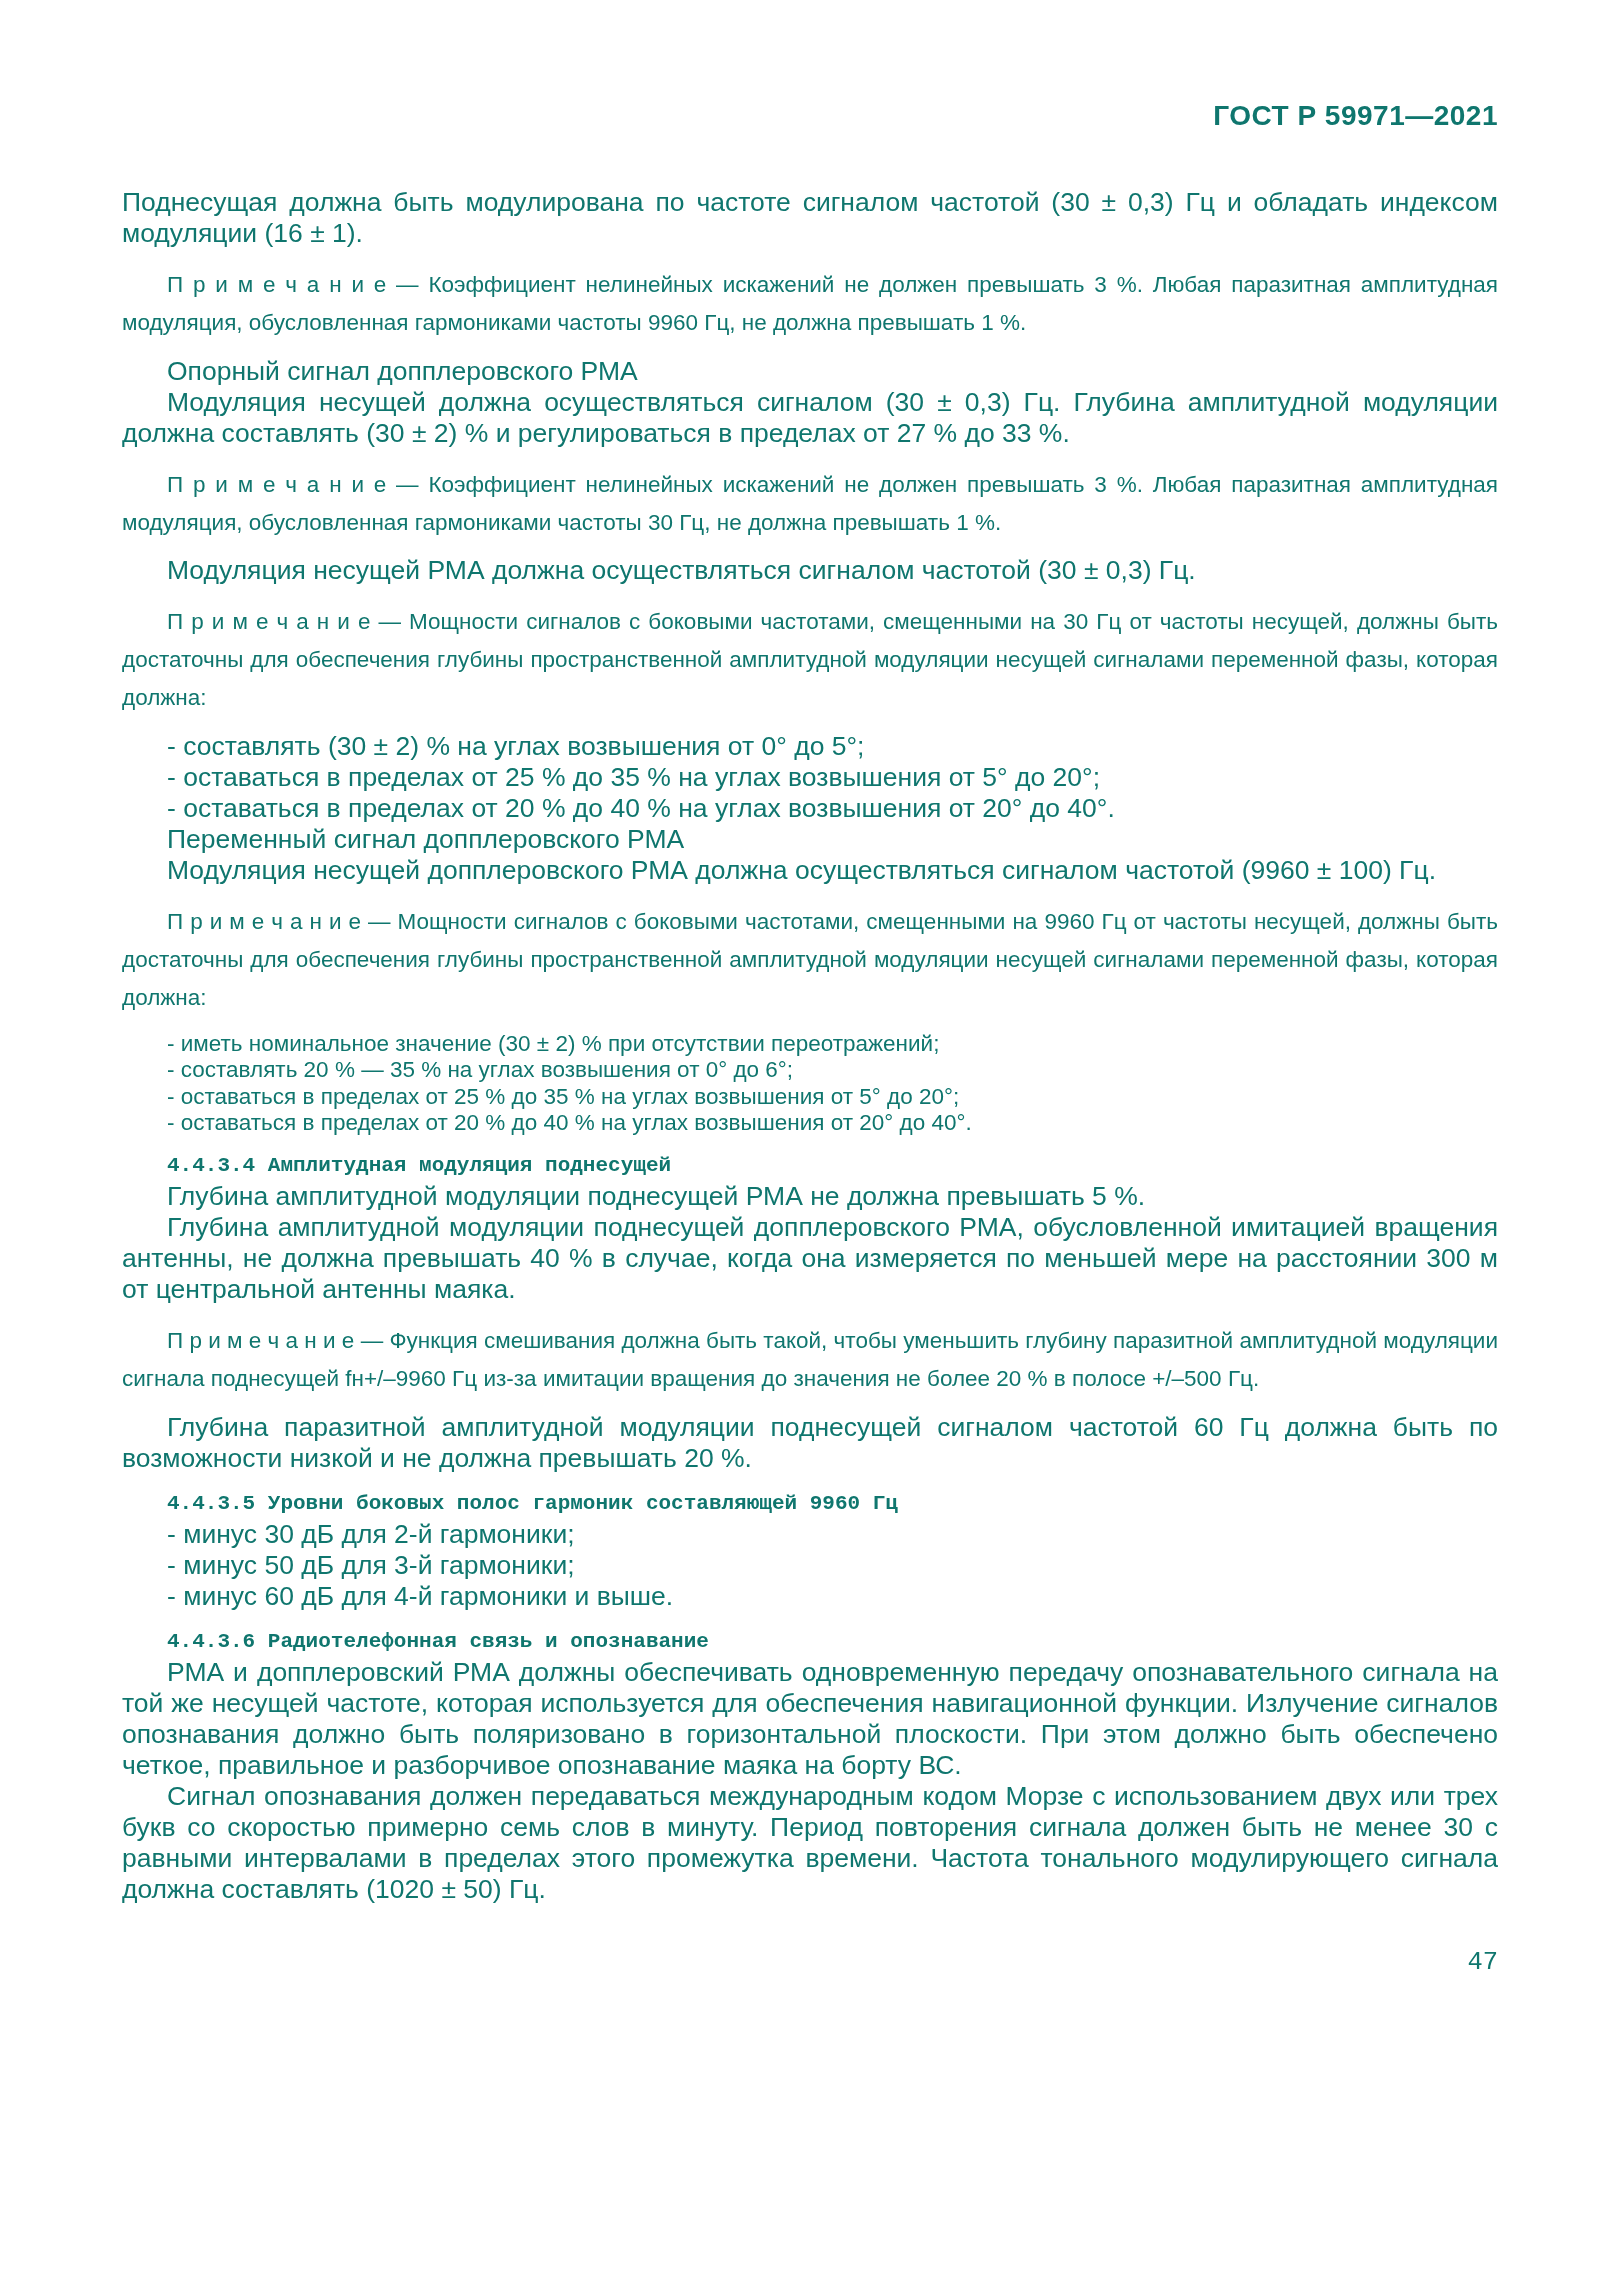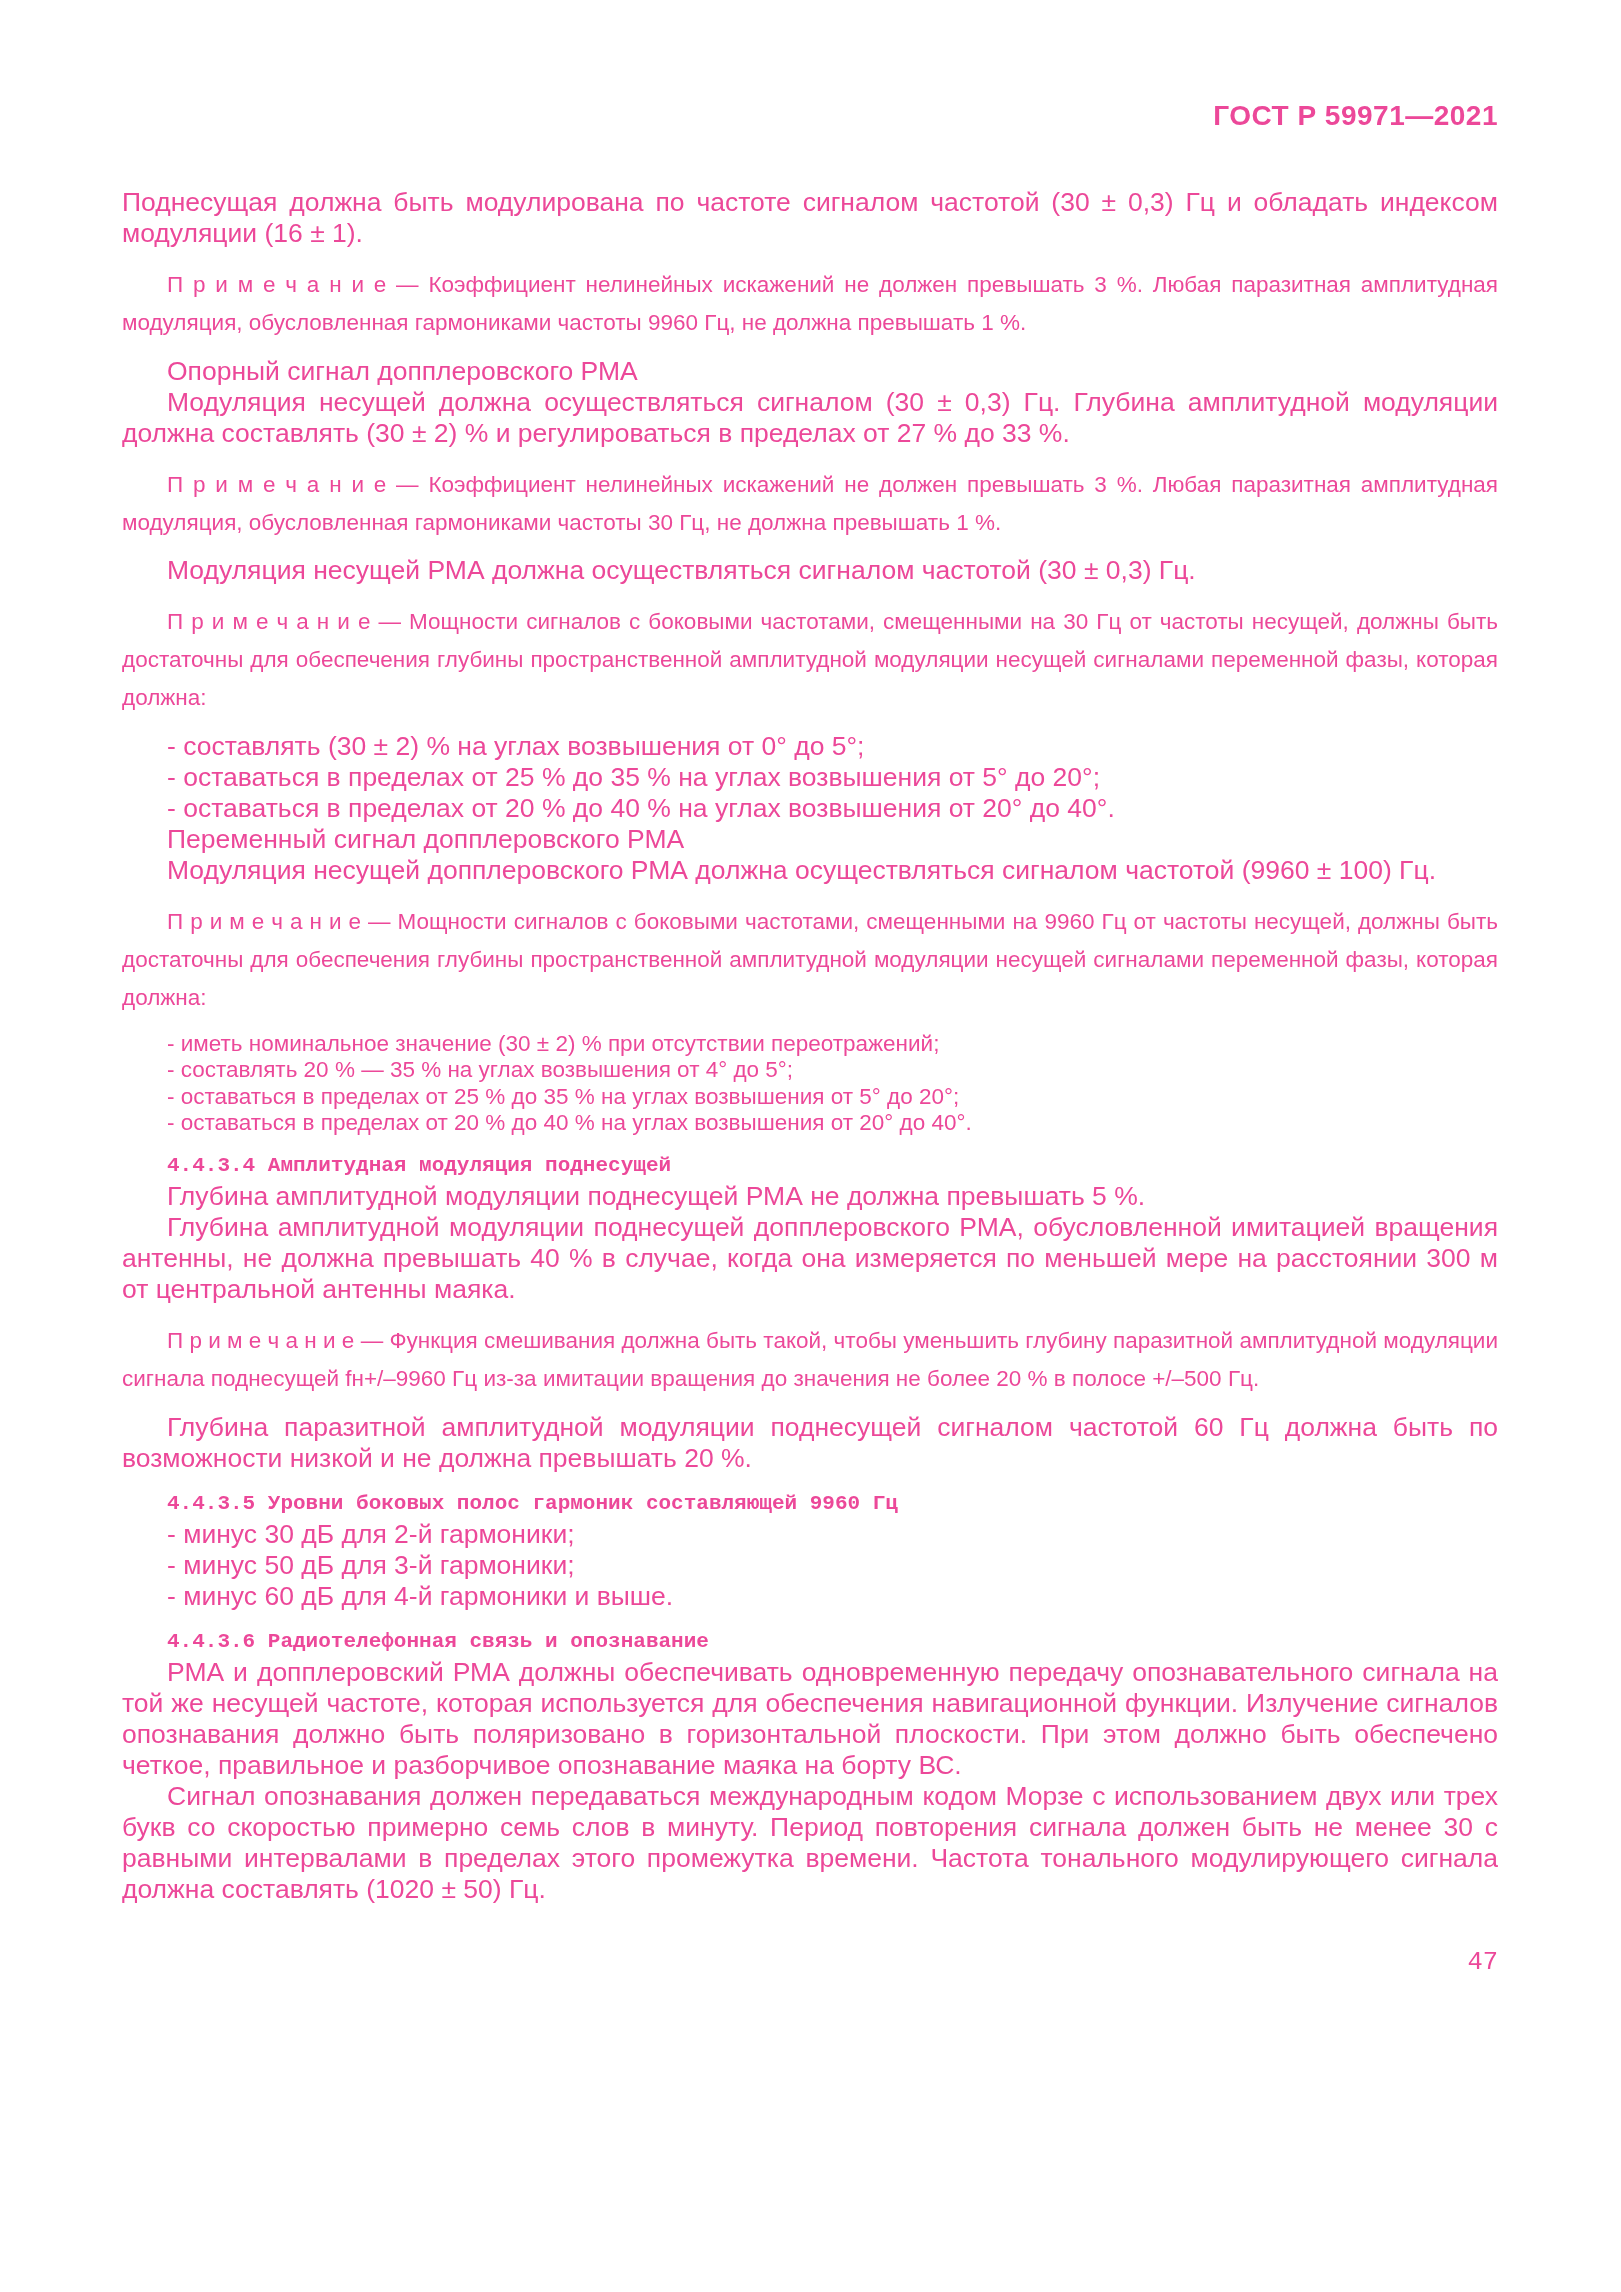--- a/index.html
+++ b/index.html
@@ -6,21 +6,21 @@
     margin: 0;
     padding: 0;
     background: #ffffff;
   }
   .page {
     position: relative;
     width: 1621px;
     height: 2293px;
     background: #ffffff;
     font-family: "Liberation Sans", sans-serif;
-    color: #ec4899;
+    color: #0f766e;
     overflow: hidden;
   }
   .inner {
     padding: 100px 123px 0 122px;
   }
   .doc-header {
     text-align: right;
     font-weight: bold;
     font-size: 28px;
     letter-spacing: 0.5px;
@@ -85,21 +85,21 @@
         <div class="note">П р и м е ч а н и е — Коэффициент нелинейных искажений не должен превышать 3 %. Любая паразитная амплитудная модуляция, обусловленная гармониками частоты 30 Гц, не должна превышать 1 %.</div>
         <div class="para">Модуляция несущей РМА должна осуществляться сигналом частотой (30 ± 0,3) Гц.</div>
         <div class="note">П р и м е ч а н и е — Мощности сигналов с боковыми частотами, смещенными на 30 Гц от частоты несущей, должны быть достаточны для обеспечения глубины пространственной амплитудной модуляции несущей сигналами переменной фазы, которая должна:</div>
         <div class="item">- составлять (30 ± 2) % на углах возвышения от 0° до 5°;</div>
         <div class="item">- оставаться в пределах от 25 % до 35 % на углах возвышения от 5° до 20°;</div>
         <div class="item">- оставаться в пределах от 20 % до 40 % на углах возвышения от 20° до 40°.</div>
         <div class="para">Переменный сигнал допплеровского РМА</div>
         <div class="para">Модуляция несущей допплеровского РМА должна осуществляться сигналом частотой (9960 ± 100) Гц.</div>
         <div class="note">П р и м е ч а н и е — Мощности сигналов с боковыми частотами, смещенными на 9960 Гц от частоты несущей, должны быть достаточны для обеспечения глубины пространственной амплитудной модуляции несущей сигналами переменной фазы, которая должна:</div>
         <div class="nitem">- иметь номинальное значение (30 ± 2) % при отсутствии переотражений;</div>
-        <div class="nitem">- составлять 20 % — 35 % на углах возвышения от 4° до 5°;</div>
+        <div class="nitem">- составлять 20 % — 35 % на углах возвышения от 0° до 6°;</div>
         <div class="nitem">- оставаться в пределах от 25 % до 35 % на углах возвышения от 5° до 20°;</div>
         <div class="nitem">- оставаться в пределах от 20 % до 40 % на углах возвышения от 20° до 40°.</div>
         <div class="head">4.4.3.4 Амплитудная модуляция поднесущей</div>
         <div class="para">Глубина амплитудной модуляции поднесущей РМА не должна превышать 5 %.</div>
         <div class="para">Глубина амплитудной модуляции поднесущей допплеровского РМА, обусловленной имитацией вращения антенны, не должна превышать 40 % в случае, когда она измеряется по меньшей мере на расстоянии 300 м от центральной антенны маяка.</div>
         <div class="note">П р и м е ч а н и е — Функция смешивания должна быть такой, чтобы уменьшить глубину паразитной амплитудной модуляции сигнала поднесущей fн+/–9960 Гц из-за имитации вращения до значения не более 20 % в полосе +/–500 Гц.</div>
         <div class="para">Глубина паразитной амплитудной модуляции поднесущей сигналом частотой 60 Гц должна быть по возможности низкой и не должна превышать 20 %.</div>
         <div class="head">4.4.3.5 Уровни боковых полос гармоник составляющей 9960 Гц</div>
         <div class="item">- минус 30 дБ для 2-й гармоники;</div>
         <div class="item">- минус 50 дБ для 3-й гармоники;</div>

